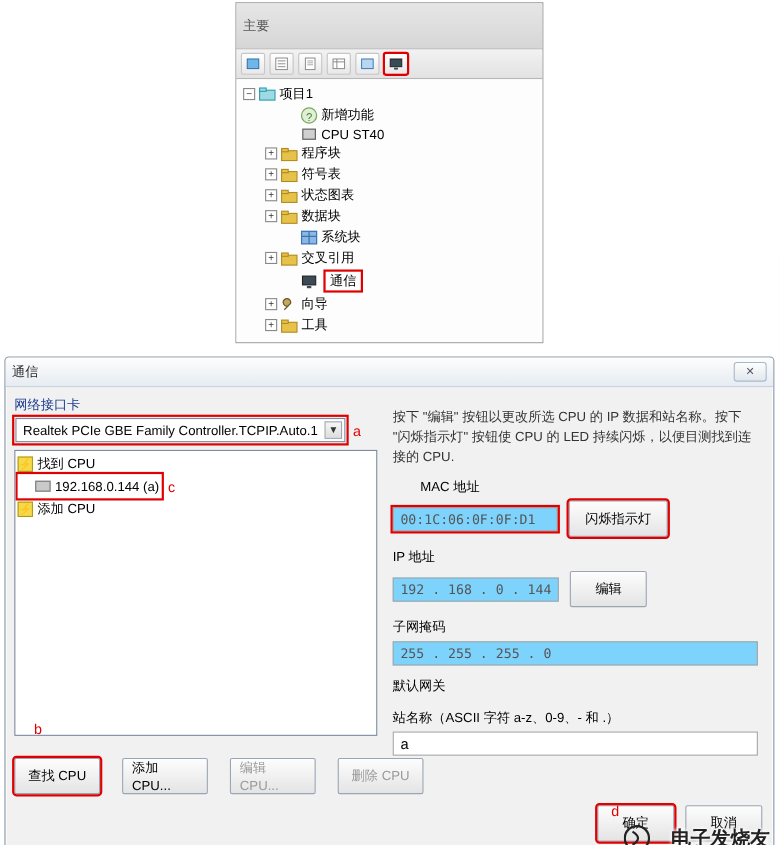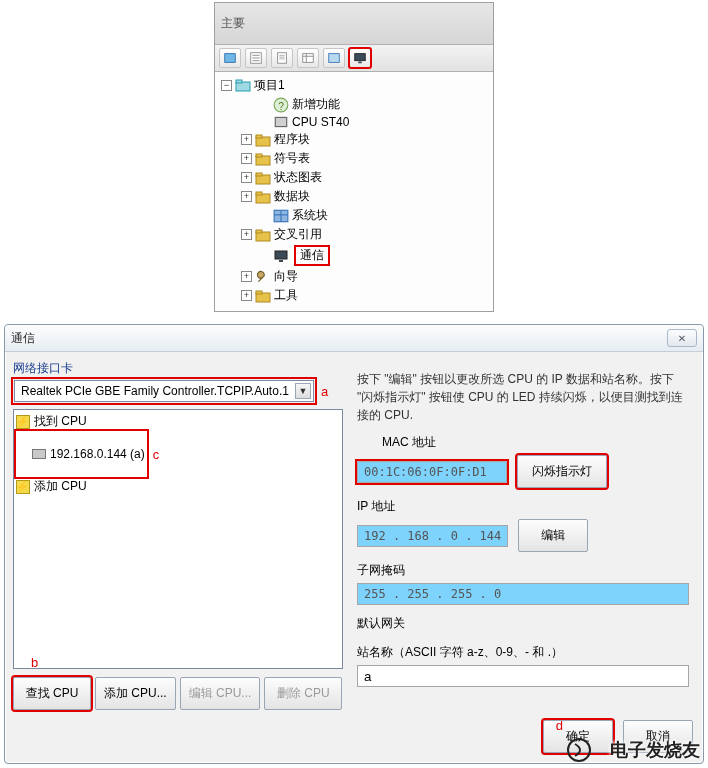--- a/index.html
+++ b/index.html
@@ -138,23 +138,23 @@
     overflow:hidden;
   }
   .cpu-row { display:flex; align-items:center; gap:4px; padding:1px 0; }
   .cpu-row .bolt {
     width:14px;height:14px;background:#f4d94a;border:1px solid #b39a1c;
     display:flex;align-items:center;justify-content:center;font-size:10px;color:#6b5a00;
   }
   .cpu-row.ip .mod {
     width:14px;height:10px;background:#c9c9c9;border:1px solid #777;margin:0 0 0 14px;
   }
-  .cpu-row.ip { outline:2px solid #e00000; padding:16px 2px; }
+  .cpu-row.ip { outline:2px solid #e00000; padding:4px 2px; }
   .btn-row {
-    display:flex; gap:4px; margin-top:8px; align-items:center;
+    display:flex; gap:20px; margin-top:20px; align-items:center;
   }
   .btn {
     height:33px; min-width:78px;
     padding:0 8px;
     background:linear-gradient(#fdfdfd,#e4e4e4);
     border:1px solid #9aa6b5;
     border-radius:2px;
     display:inline-flex;align-items:center;justify-content:center;
     font-size:12px;
   }

